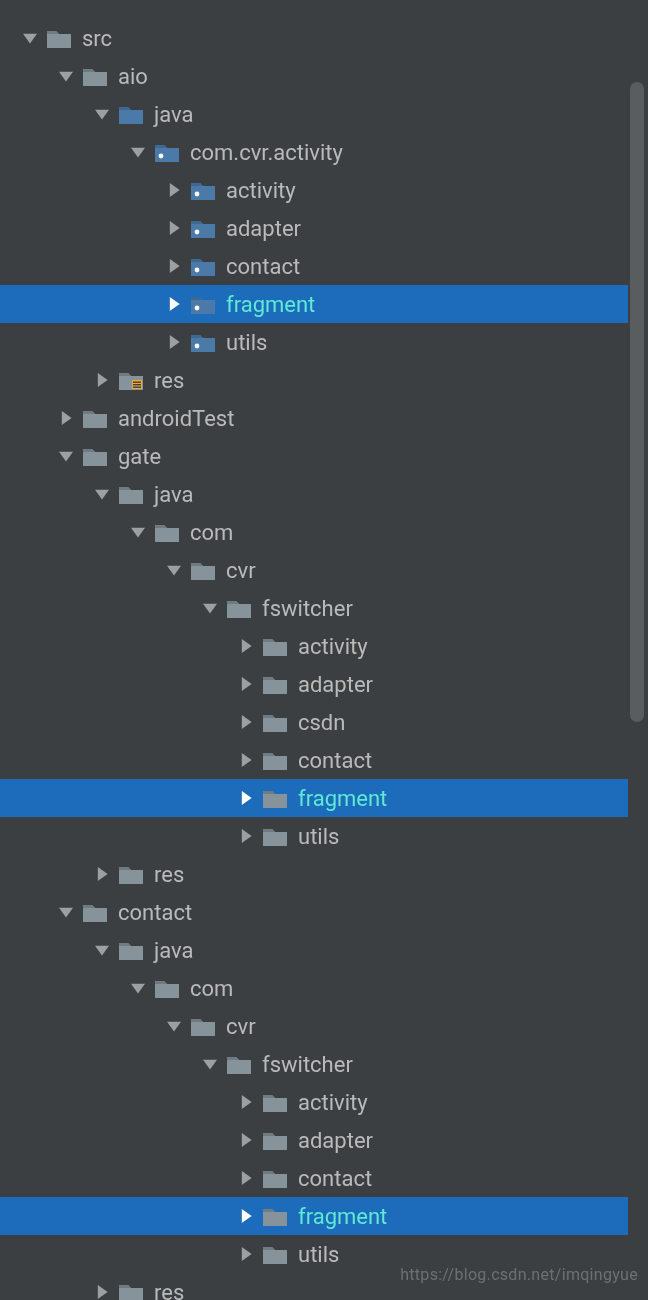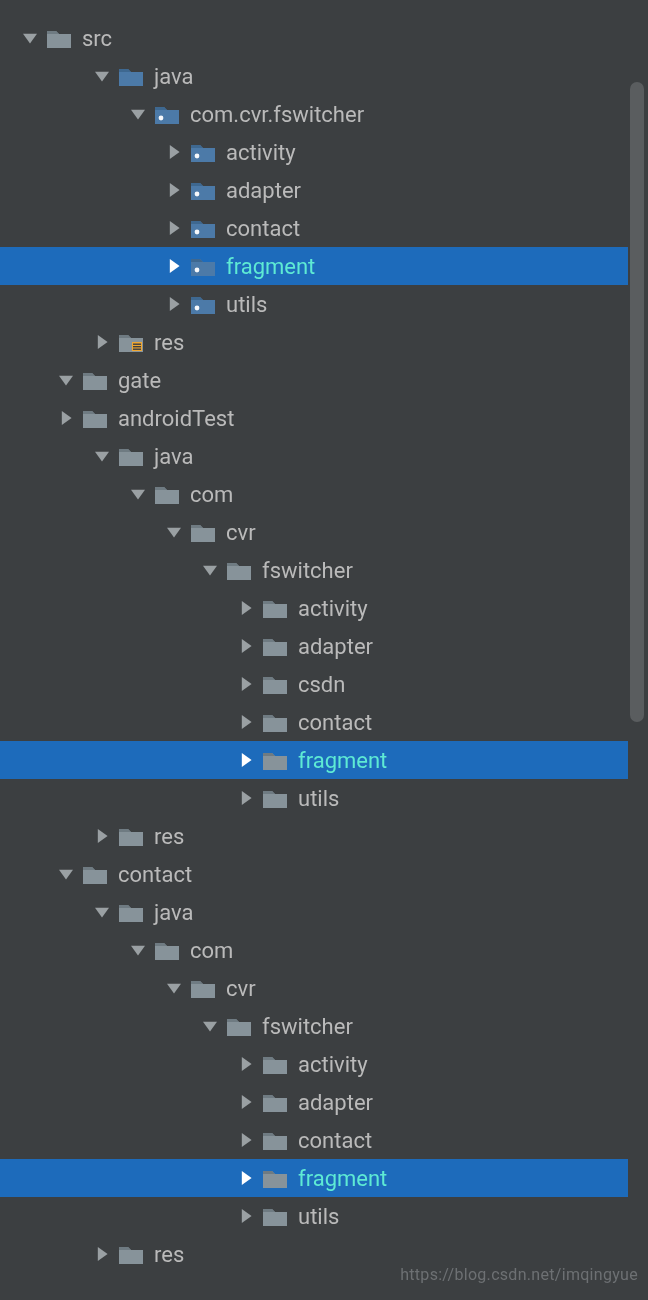--- a/index.html
+++ b/index.html
@@ -81,20 +81,35 @@
       </span>
       <span class="icon">
         <svg width="26" height="22" viewBox="0 0 26 22">
     <path d="M1 4 L10 4 L13 7 L25 7 L25 21 L1 21 Z" fill="#87939a"></path>
     <path d="M1 4 L10 4 L13 7 L1 7 Z" fill="#6f7b82"></path>
   </svg>
       </span>
       <span class="label">src</span>
     </div>
     <div class="row">
+      <span class="indent" style="width: 56px;"></span>
+      <span class="arrow">
+        <svg width="14" height="14" viewBox="0 0 10 10">
+          <path d="M0 2 L10 2 L5 9 Z" fill="#9aa0a3"></path>
+        </svg>
+      </span>
+      <span class="icon">
+        <svg width="26" height="22" viewBox="0 0 26 22">
+    <path d="M1 4 L10 4 L13 7 L25 7 L25 21 L1 21 Z" fill="#87939a"></path>
+    <path d="M1 4 L10 4 L13 7 L1 7 Z" fill="#6f7b82"></path>
+  </svg>
+      </span>
+      <span class="label">aio</span>
+    </div>
+    <div class="row">
       <span class="indent" style="width: 92px;"></span>
       <span class="arrow">
         <svg width="14" height="14" viewBox="0 0 10 10">
           <path d="M0 2 L10 2 L5 9 Z" fill="#9aa0a3"></path>
         </svg>
       </span>
       <span class="icon">
         <svg width="26" height="22" viewBox="0 0 26 22">
     <path d="M1 4 L10 4 L13 7 L25 7 L25 21 L1 21 Z" fill="#4c7aa8"></path>
     <path d="M1 4 L10 4 L13 7 L1 7 Z" fill="#3e6890"></path>
@@ -109,21 +124,21 @@
           <path d="M0 2 L10 2 L5 9 Z" fill="#9aa0a3"></path>
         </svg>
       </span>
       <span class="icon">
         <svg width="26" height="22" viewBox="0 0 26 22">
     <path d="M1 4 L10 4 L13 7 L25 7 L25 21 L1 21 Z" fill="#4c7aa8"></path>
     <path d="M1 4 L10 4 L13 7 L1 7 Z" fill="#3e6890"></path>
     <circle cx="7" cy="15" r="2.4" fill="#ffffff" opacity="0.95"></circle>
   </svg>
       </span>
-      <span class="label">com.cvr.fswitcher</span>
+      <span class="label">com.cvr.activity</span>
     </div>
     <div class="row">
       <span class="indent" style="width: 164px;"></span>
       <span class="arrow">
         <svg width="14" height="14" viewBox="0 0 10 10">
           <path d="M2 0 L9 5 L2 10 Z" fill="#9aa0a3"></path>
         </svg>
       </span>
       <span class="icon">
         <svg width="26" height="22" viewBox="0 0 26 22">
@@ -214,45 +229,45 @@
     <rect x="15" y="15" width="8" height="1.4" fill="#3c3f41"></rect>
     <rect x="15" y="17.5" width="8" height="1.4" fill="#3c3f41"></rect>
   </svg>
       </span>
       <span class="label">res</span>
     </div>
     <div class="row">
       <span class="indent" style="width: 56px;"></span>
       <span class="arrow">
         <svg width="14" height="14" viewBox="0 0 10 10">
+          <path d="M2 0 L9 5 L2 10 Z" fill="#9aa0a3"></path>
+        </svg>
+      </span>
+      <span class="icon">
+        <svg width="26" height="22" viewBox="0 0 26 22">
+    <path d="M1 4 L10 4 L13 7 L25 7 L25 21 L1 21 Z" fill="#87939a"></path>
+    <path d="M1 4 L10 4 L13 7 L1 7 Z" fill="#6f7b82"></path>
+  </svg>
+      </span>
+      <span class="label">androidTest</span>
+    </div>
+    <div class="row">
+      <span class="indent" style="width: 56px;"></span>
+      <span class="arrow">
+        <svg width="14" height="14" viewBox="0 0 10 10">
           <path d="M0 2 L10 2 L5 9 Z" fill="#9aa0a3"></path>
         </svg>
       </span>
       <span class="icon">
         <svg width="26" height="22" viewBox="0 0 26 22">
     <path d="M1 4 L10 4 L13 7 L25 7 L25 21 L1 21 Z" fill="#87939a"></path>
     <path d="M1 4 L10 4 L13 7 L1 7 Z" fill="#6f7b82"></path>
   </svg>
       </span>
       <span class="label">gate</span>
-    </div>
-    <div class="row">
-      <span class="indent" style="width: 56px;"></span>
-      <span class="arrow">
-        <svg width="14" height="14" viewBox="0 0 10 10">
-          <path d="M2 0 L9 5 L2 10 Z" fill="#9aa0a3"></path>
-        </svg>
-      </span>
-      <span class="icon">
-        <svg width="26" height="22" viewBox="0 0 26 22">
-    <path d="M1 4 L10 4 L13 7 L25 7 L25 21 L1 21 Z" fill="#87939a"></path>
-    <path d="M1 4 L10 4 L13 7 L1 7 Z" fill="#6f7b82"></path>
-  </svg>
-      </span>
-      <span class="label">androidTest</span>
     </div>
     <div class="row">
       <span class="indent" style="width: 92px;"></span>
       <span class="arrow">
         <svg width="14" height="14" viewBox="0 0 10 10">
           <path d="M0 2 L10 2 L5 9 Z" fill="#9aa0a3"></path>
         </svg>
       </span>
       <span class="icon">
         <svg width="26" height="22" viewBox="0 0 26 22">

